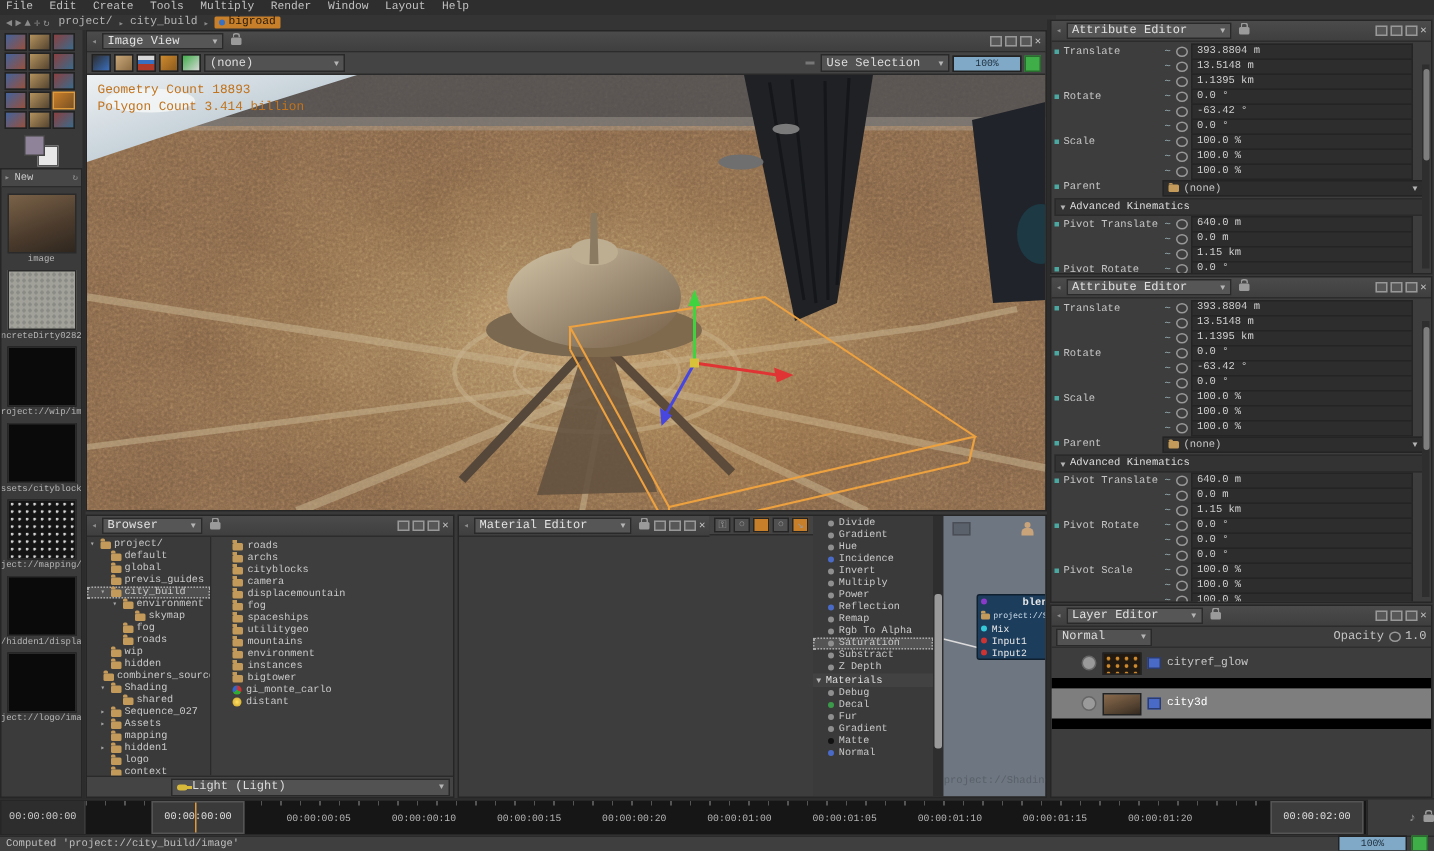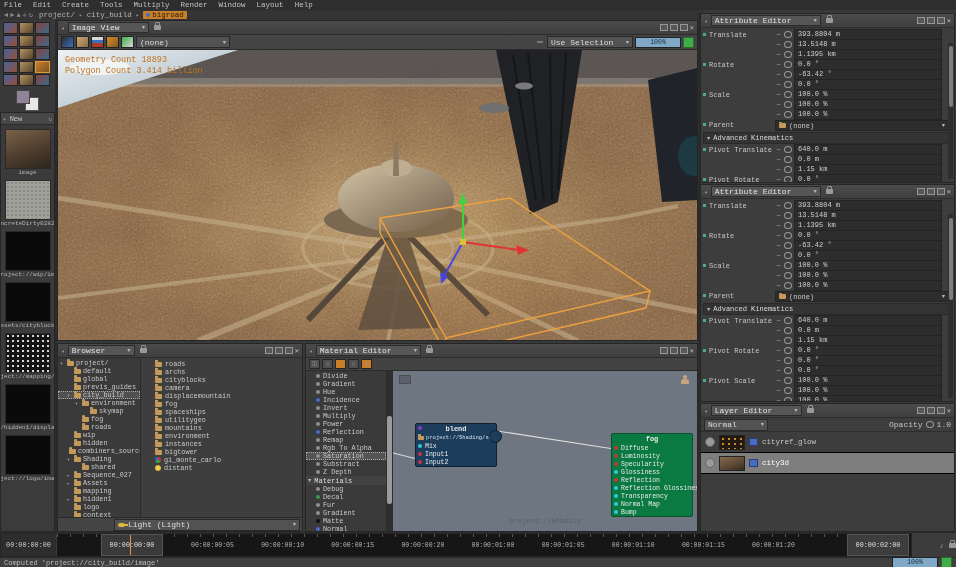--- a/index.html
+++ b/index.html
@@ -81,21 +81,21 @@
   .brow{display:flex;align-items:center;gap:3px;height:8px;font-size:6.8px}
   .bic{width:7px;height:5px;flex:0 0 auto}
   .bic.folder{background:#c49a5a;border-radius:1px;position:relative}
   .bic.folder::before{content:"";position:absolute;top:-1.5px;left:0;width:3px;height:1.5px;background:#c49a5a}
   .bic.gi{border-radius:50%;height:6px;width:6px;background:conic-gradient(#c33 0 33%,#3a3 33% 66%,#36c 66%)}
   .bic.light{border-radius:50%;height:6px;width:6px;background:radial-gradient(#ffe066,#c8a023)}
   #bfoot{height:13px;background:#444;border-top:1px solid #2a2a2a;display:flex;align-items:center;justify-content:flex-end;padding:0 2px}
   .keyico{width:7px;height:4px;background:#d8b93a;border-radius:2px;position:relative;margin-right:3px}
   .keyico::after{content:"";position:absolute;right:-3px;top:1px;width:4px;height:2px;background:#d8b93a}
   
-  #mated{left:305px;top:343px;width:393px;height:189px;display:flex;flex-direction:column}
+  #mated{left:305px;top:343px;width:393px;height:189px;display:flex;}
   #mtoolbar{height:12px;background:#434343;border-bottom:1px solid #2a2a2a;display:flex;align-items:center;gap:2px;padding:0 3px;flex:0 0 auto;color:#9a9a9a;font-size:7px}
   .mt{width:9px;height:8px;border:1px solid #252525;display:inline-flex;align-items:center;justify-content:center;background:#505050}
   .mt.or{background:#c77f2a}
   #mbody{flex:1;display:flex;overflow:hidden}
   #mlist{width:80px;background:#3a3a3a;overflow:hidden;padding-top:1px}
   .mrow{display:flex;align-items:center;gap:3px;height:8px;font-size:6.8px;padding-left:10px;white-space:nowrap}
   .mrow.sel{background:#545454;outline:1px dotted #aaa;outline-offset:-1px}
   .mic{width:4px;height:4px;border-radius:50%;background:#8f8f8f;flex:0 0 auto}
   .mic.dark{background:#111}.mic.blue{background:#4a6ac8}.mic.green{background:#3a9a4a}.mic.gray{background:#8f8f8f}
   .msec{display:flex;align-items:center;gap:3px;height:9px;font-size:7px;color:#ddd;padding-left:2px;background:#424242}
@@ -135,21 +135,21 @@
            height:9px;padding:0 3px;margin-right:3px;font-size:7px}
   .pfieldc .caret{margin-left:auto}
   .asec{display:flex;align-items:center;gap:3px;height:10px;background:#333;border:1px solid #2a2a2a;
         color:#ddd;font-size:7px;padding-left:3px;margin:1px 0}
   .vscroll{position:absolute;right:1px;top:15px;bottom:3px;width:5px;background:#2e2e2e}
   .vscroll::after{content:"";position:absolute;left:.5px;right:.5px;top:2%;height:45%;background:#7e7e7e;border-radius:2px}
   
   #layered{left:700px;top:403px;width:255px;height:129px;display:flex;flex-direction:column}
   #lmode{height:13px;display:flex;align-items:center;padding:0 3px;gap:4px;border-bottom:1px solid #2e2e2e}
   #lmode .right{margin-left:auto;display:flex;align-items:center;gap:3px;color:#c5c5c5}
-  .lrow{display:flex;align-items:center;gap:4px;height:20px;border-bottom:1px solid #000000;padding:0 4px}
+  .lrow{display:flex;align-items:center;gap:4px;height:20px;border-bottom:7px solid #000000;padding:0 20px}
   .lrow.sel{background:#7e7e7e;color:#fff}
   .leye{width:8px;height:8px;border-radius:50%;background:#9a9a9a;border:1px solid #666;flex:0 0 auto}
   .lthumb{width:24px;height:13px;border:1px solid #222;flex:0 0 auto}
   .lthumb.glow{background-color:#221a10;background-image:radial-gradient(circle at 3px 3px,#d08b2e 1px,transparent 1.5px);background-size:6px 5px}
   .lthumb.city{background:linear-gradient(160deg,#8a6a4c,#51402f 70%,#332a20)}
   .lthumb.sky{background:linear-gradient(#9ec7e8,#e8f0f5 60%,#cfd8de)}
   .ltype{width:7px;height:6px;background:#4a6ac8;border:1px solid #2c3c6e;flex:0 0 auto}
   .lname{font-size:7.5px}
   
   #timeline{left:0;top:533px;width:912px;height:24px;display:flex;flex-direction:column;border-right:1px solid #262626}

